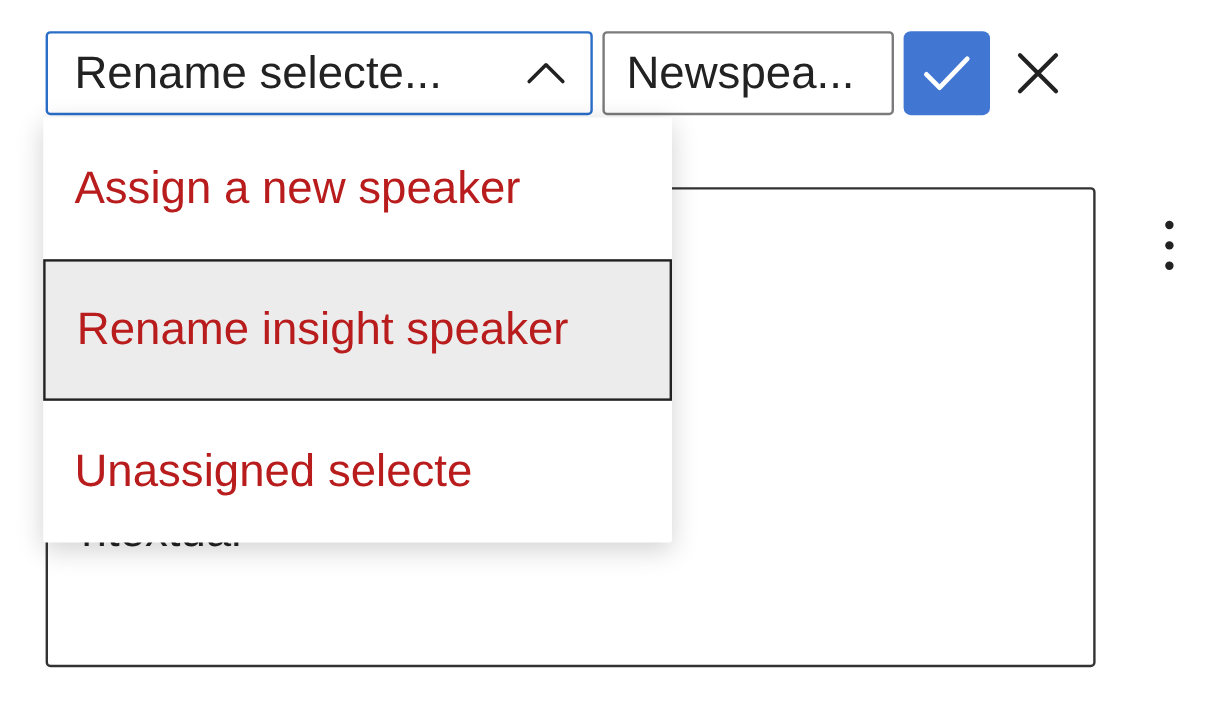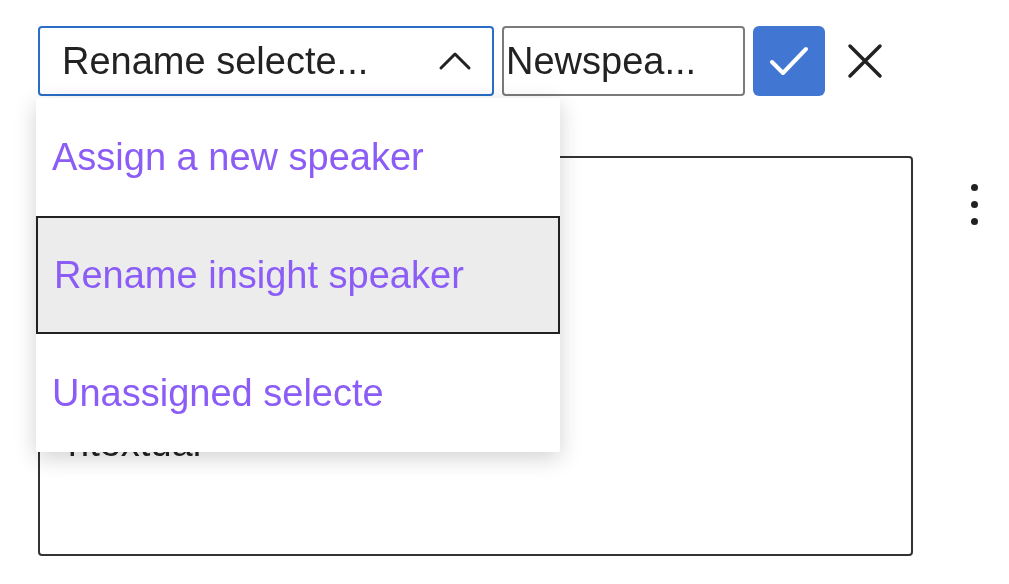--- a/index.html
+++ b/index.html
@@ -48,21 +48,21 @@
     }
     .chevron-up-icon svg { display: block; }
     .newspeak-box {
       width: 243px;
       height: 70px;
       border: 2px solid #7b7b7b;
       border-radius: 4px;
       background: #fff;
       display: flex;
       align-items: center;
-      padding: 0 2px;
+      padding: 0 18px;
       font-size: 38px;
       color: #222;
       white-space: nowrap;
       overflow: hidden;
       text-overflow: ellipsis;
       text-align: center;
     }
     .confirm-button {
       width: 72px;
       height: 70px;
@@ -91,23 +91,23 @@
       width: 524px;
       background: #fff;
       box-shadow: 0 6px 22px rgba(0,0,0,0.18);
       border-radius: 0 0 2px 2px;
       z-index: 10;
     }
     .dropdown-item {
       height: 118px;
       display: flex;
       align-items: center;
-      padding: 0 16px;
-      font-size: 38px;
-      color: #8b5cf6;
+      padding: 0 26px;
+      font-size: 38px;
+      color: #b91c1c;
       cursor: pointer;
     }
     .dropdown-item.selected {
       background: #ececec;
       border: 2px solid #222;
     }
     .textblock {
       position: absolute;
       top: 156px;
       left: 38px;

